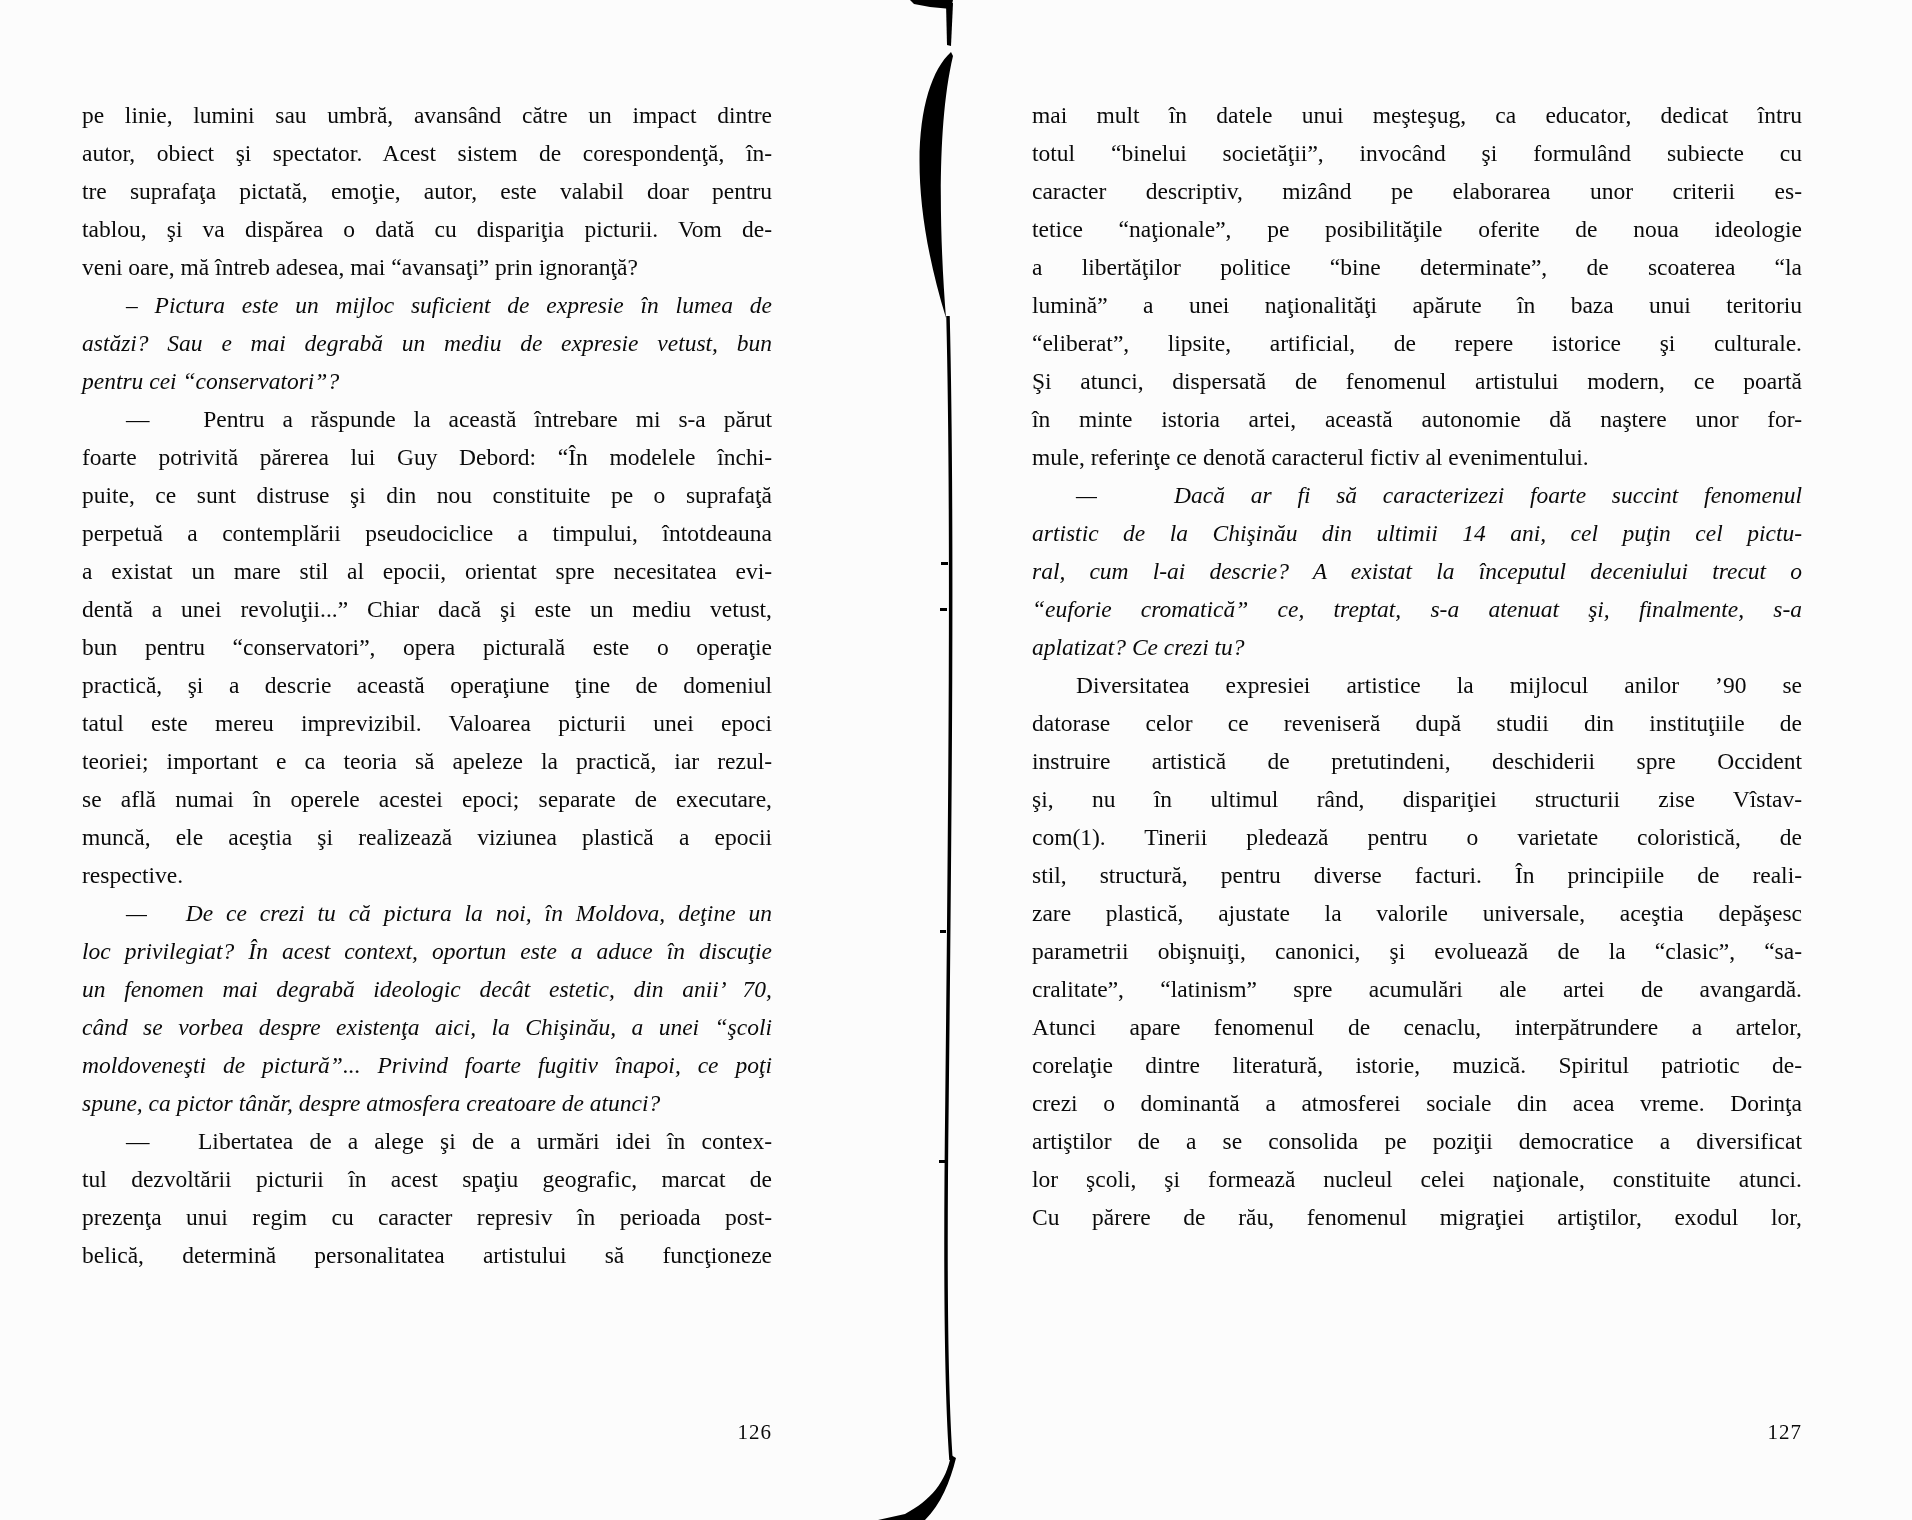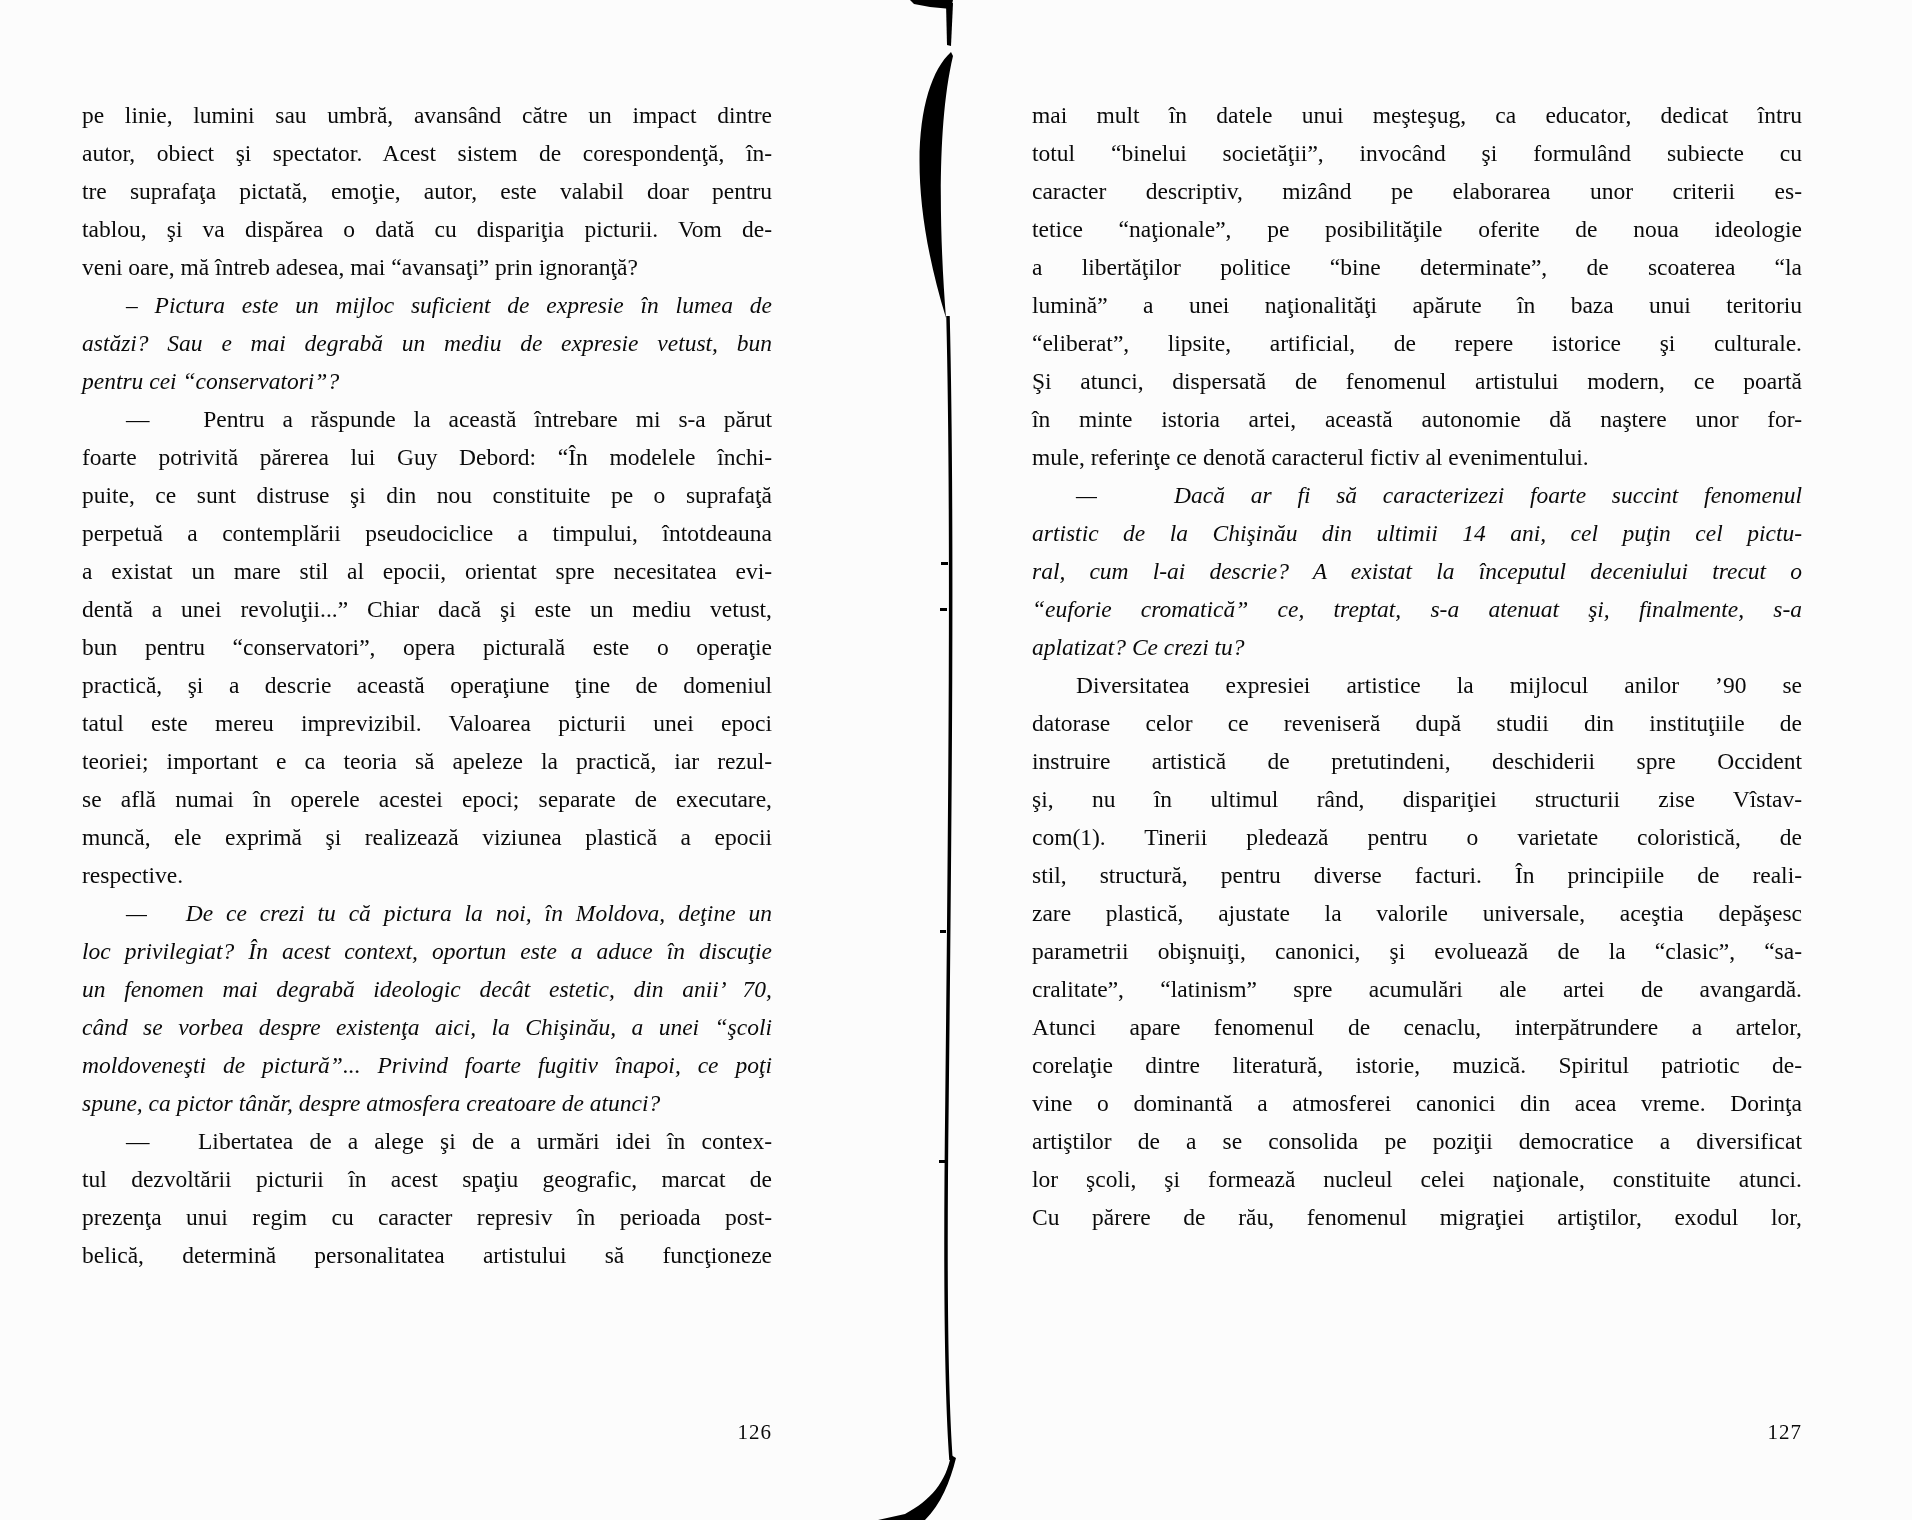--- a/index.html
+++ b/index.html
@@ -72,21 +72,21 @@
         <div class="line">foarte potrivită părerea lui Guy Debord: “În modelele închi-</div>
         <div class="line">puite, ce sunt distruse şi din nou constituite pe o suprafaţă</div>
         <div class="line">perpetuă a contemplării pseudociclice a timpului, întotdeauna</div>
         <div class="line">a existat un mare stil al epocii, orientat spre necesitatea evi-</div>
         <div class="line">dentă a unei revoluţii...” Chiar dacă şi este un mediu vetust,</div>
         <div class="line">bun pentru “conservatori”, opera picturală este o operaţie</div>
         <div class="line">practică, şi a descrie această operaţiune ţine de domeniul</div>
         <div class="line">tatul este mereu imprevizibil. Valoarea picturii unei epoci</div>
         <div class="line">teoriei; important e ca teoria să apeleze la practică, iar rezul-</div>
         <div class="line">se află numai în operele acestei epoci; separate de executare,</div>
-        <div class="line">muncă, ele exprimă şi realizează viziunea plastică a epocii</div>
+        <div class="line">muncă, ele aceştia şi realizează viziunea plastică a epocii</div>
         <div class="line last">respective.</div>
       </div>
       <div class="para italic">
         <div class="line first">—&nbsp;&nbsp;&nbsp;De ce crezi tu că pictura la noi, în Moldova, deţine un</div>
         <div class="line">loc privilegiat? În acest context, oportun este a aduce în discuţie</div>
         <div class="line">un fenomen mai degrabă ideologic decât estetic, din anii’ 70,</div>
         <div class="line">când se vorbea despre existenţa aici, la Chişinău, a unei “şcoli</div>
         <div class="line">moldoveneşti de pictură”... Privind foarte fugitiv înapoi, ce poţi</div>
         <div class="line last">spune, ca pictor tânăr, despre atmosfera creatoare de atunci?</div>
       </div>
@@ -124,21 +124,21 @@
         <div class="line">datorase celor ce reveniseră după studii din instituţiile de</div>
         <div class="line">instruire artistică de pretutindeni, deschiderii spre Occident</div>
         <div class="line">şi, nu în ultimul rând, dispariţiei structurii zise Vîstav-</div>
         <div class="line">com(1). Tinerii pledează pentru o varietate coloristică, de</div>
         <div class="line">stil, structură, pentru diverse facturi. În principiile de reali-</div>
         <div class="line">zare plastică, ajustate la valorile universale, aceştia depăşesc</div>
         <div class="line">parametrii obişnuiţi, canonici, şi evoluează de la “clasic”, “sa-</div>
         <div class="line">cralitate”, “latinism” spre acumulări ale artei de avangardă.</div>
         <div class="line">Atunci apare fenomenul de cenaclu, interpătrundere a artelor,</div>
         <div class="line">corelaţie dintre literatură, istorie, muzică. Spiritul patriotic de-</div>
-        <div class="line">vine o dominantă a atmosferei canonici din acea vreme. Dorinţa</div>
+        <div class="line">crezi o dominantă a atmosferei sociale din acea vreme. Dorinţa</div>
         <div class="line">artiştilor de a se consolida pe poziţii democratice a diversificat</div>
         <div class="line"><span>lor şcoli, şi formează nucleul celei naţionale, constituite </span><span class="it">atunci.</span></div>
         <div class="line">Cu părere de rău, fenomenul migraţiei artiştilor, exodul lor,</div>
       </div>
     </section>
   <div class="page-number right">127</div>
 
 </div>
 
 </body></html>

